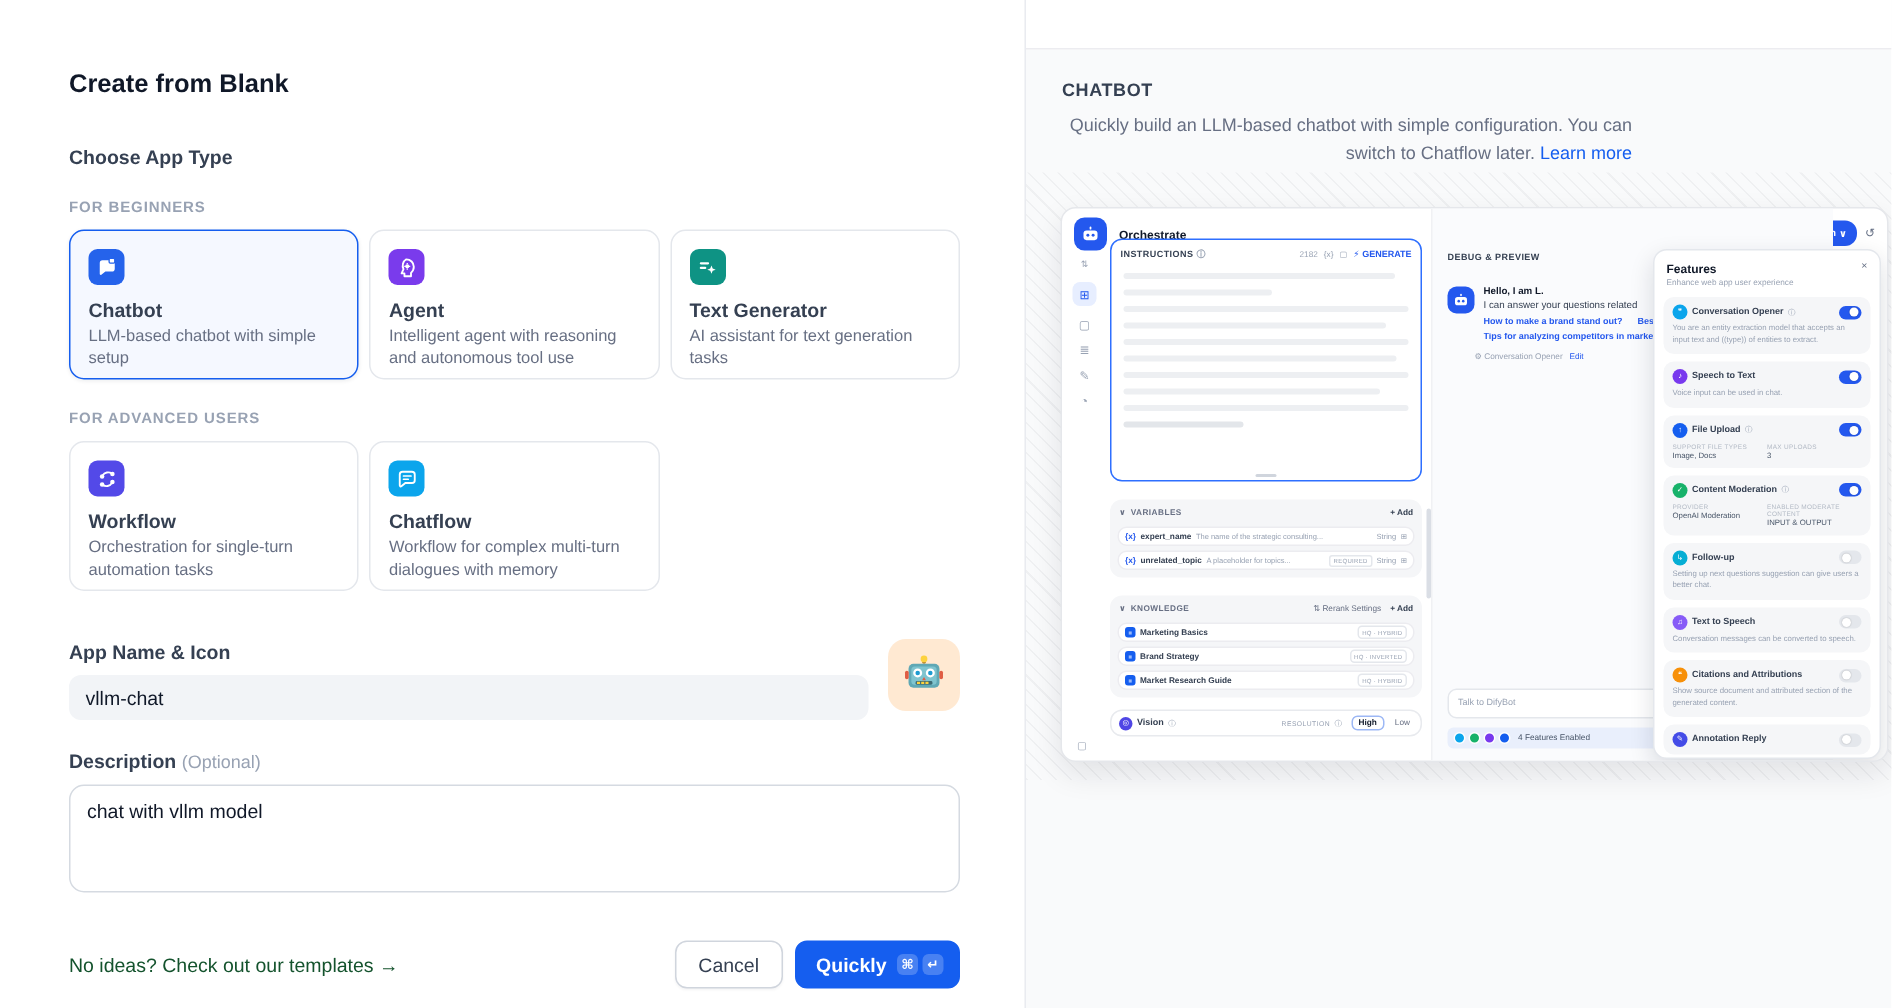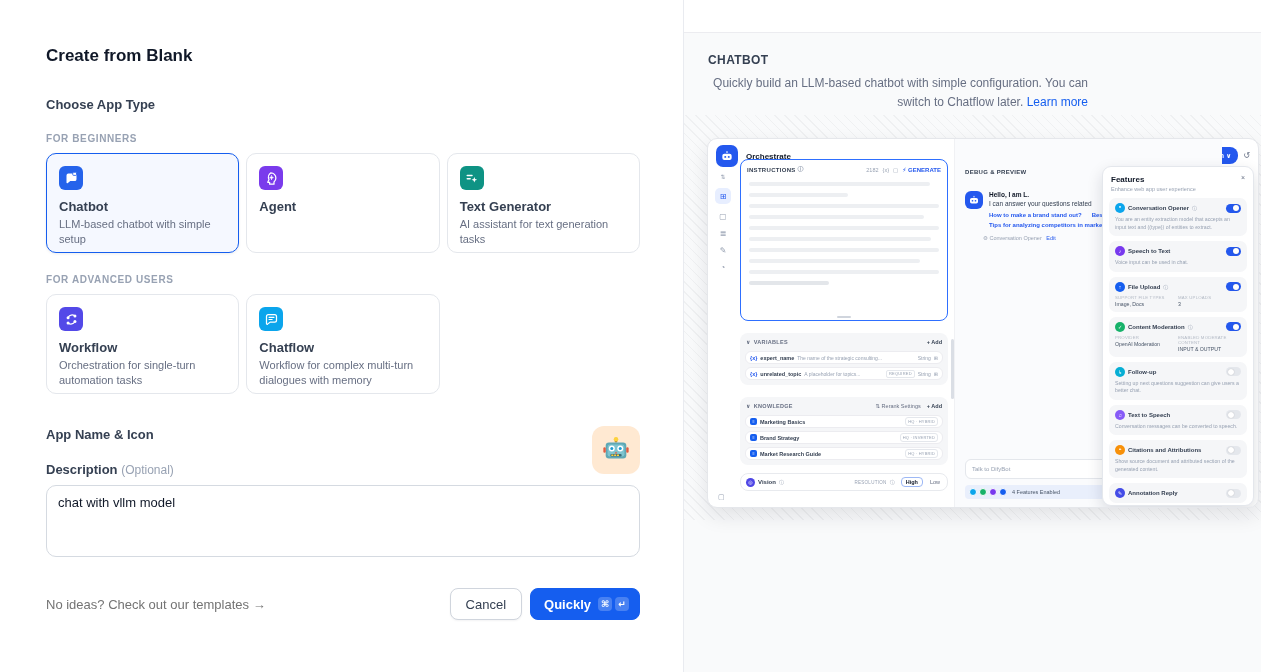--- a/index.html
+++ b/index.html
@@ -19,21 +19,21 @@
   .card h3 { font-size:13px; font-weight:700; color:#354052; margin-top:9px; }
   .card p { font-size:11px; color:#676f83; line-height:1.38; margin-top:3px; }
   .name-block { position:relative; margin-top:33px; }
   .fld-label { font-size:13px; font-weight:700; color:#354052; }
   .fld-label .opt { font-weight:400; color:#98a2b3; font-size:12px; }
   .name-input { margin-top:8px; width:533px; height:30px; background:#f2f4f7; border:none; border-radius:8px; padding:0 11px; font-size:13px; color:#101828; font-family:inherit; display:block; }
   .emoji-tile { position:absolute; right:0; top:-1px; width:48px; height:48px; border-radius:12px; background:#ffe9d2; display:flex; align-items:center; justify-content:center; cursor:pointer; }
   .desc-block { margin-top:20px; }
   .desc-area { margin-top:8px; width:594px; height:72px; background:#fff; border:1px solid #d5dae1; border-radius:10px; padding:8px 11px; font-size:13px; color:#101828; font-family:inherit; resize:none; line-height:1.4; }
   .l-footer { margin-top:27px; display:flex; align-items:center; justify-content:space-between; width:594px; }
-  .tpl-link { font-size:13px; color:#737373; cursor:pointer; }
+  .tpl-link { font-size:13px; color:#14532d; cursor:pointer; }
   .btns { display:flex; gap:8px; }
   .btn { height:32px; border-radius:8px; font-size:13px; display:flex; align-items:center; cursor:pointer; }
   .btn-cancel { background:#fff; border:1px solid #d0d5dd; color:#354052; font-weight:500; padding:0 15px; box-shadow:0 1px 2px rgba(16,24,40,.05); }
   .btn-create { background:#155eef; border:1px solid #155eef; color:#fff; font-weight:600; padding:0 10px 0 13px; gap:7px; }
   .kbds { display:flex; gap:3px; }
   .kbd { width:14px; height:14px; border-radius:4px; background:rgba(255,255,255,.22); font-size:9px; display:flex; align-items:center; justify-content:center; }
 
   
   .right { position:absolute; left:683px; top:0; width:578px; height:672px; background:#f9fafb; border-left:1px solid #e9ebf0; }
   .r-strip { height:33px; background:#fff; border-bottom:1px solid #ececf0; }
@@ -154,20 +154,21 @@
     </div>
     <div class="card">
       <span class="app-ic" style="background: rgb(122, 59, 236);">
         <svg viewBox="0 0 24 24">
             <path d="M11 3a8 8 0 018 8c0 3-1.5 5.2-3 6.5V21h-7v-3H6l2-4.5A8 8 0 0111 3z" fill="none" stroke="#fff" stroke-width="2" stroke-linejoin="round"></path>
             <circle cx="12" cy="10.5" r="2.2" fill="#fff"></circle>
             <path d="M12 6.8v1.4M12 12.8v1.4M8.8 10.5h1.4M13.8 10.5h1.4" stroke="#fff" stroke-width="1.4"></path>
           </svg>
       </span>
       <h3>Agent</h3>
+      <p>Intelligent agent with reasoning and autonomous tool use</p>
     </div>
     <div class="card">
       <span class="app-ic" style="background: rgb(14, 147, 132);">
         <svg viewBox="0 0 24 24">
             <rect x="4" y="6" width="10" height="2.4" rx="1.2" fill="#fff"></rect>
             <rect x="4" y="11" width="7" height="2.4" rx="1.2" fill="#fff"></rect>
             <path d="M16.5 9.5l1.3 3.2 3.2 1.3-3.2 1.3-1.3 3.2-1.3-3.2-3.2-1.3 3.2-1.3z" fill="#fff"></path>
           </svg>
       </span>
       <h3>Text Generator</h3>
@@ -199,20 +200,21 @@
           </svg>
       </span>
       <h3>Chatflow</h3>
       <p>Workflow for complex multi-turn dialogues with memory</p>
     </div>
     <div></div>
   </div>
 
   <div class="name-block">
     <div class="fld-label">App Name &amp; Icon</div>
+    <input class="name-input" type="text" value="vllm-chat" style="">
     <span class="emoji-tile">
       <svg width="30" height="30" viewBox="0 0 32 32">
         <rect x="14.6" y="3" width="2.8" height="5" rx="1.2" fill="#b0812c"></rect>
         <circle cx="16" cy="4.6" r="2.4" fill="#fdd23e"></circle>
         <rect x="5" y="8" width="22" height="17" rx="3.5" fill="#5fa8b5"></rect>
         <rect x="7" y="10" width="18" height="13" rx="2.5" fill="#7fc4cf"></rect>
         <rect x="2.5" y="13" width="2.6" height="6" rx="1.3" fill="#e05d44"></rect>
         <rect x="26.9" y="13" width="2.6" height="6" rx="1.3" fill="#e05d44"></rect>
         <circle cx="11.5" cy="14.5" r="3.2" fill="#fff"></circle>
           <circle cx="20.5" cy="14.5" r="3.2" fill="#fff"></circle>

